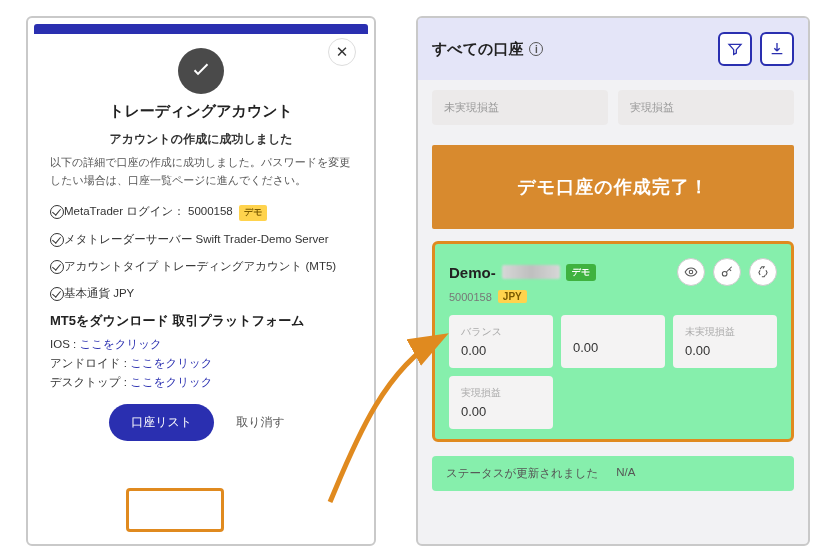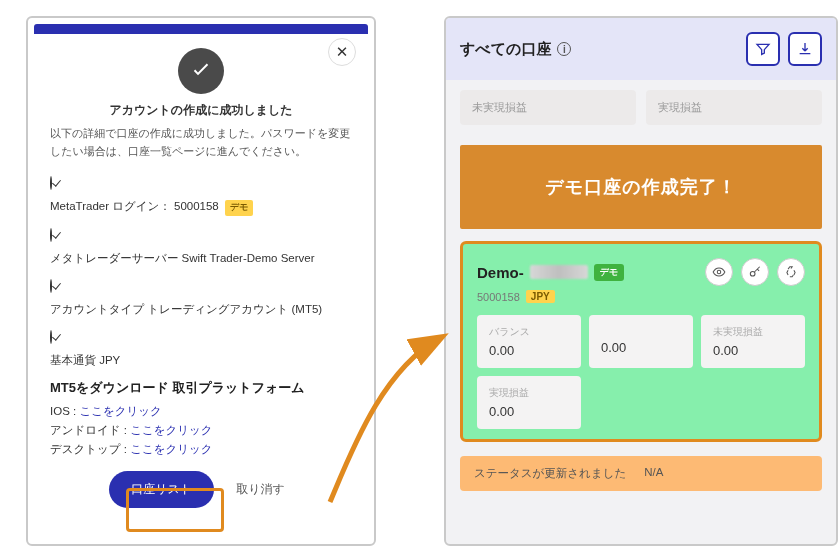--- a/index.html
+++ b/index.html
@@ -28,37 +28,37 @@
   }
   .check-badge {
     width:46px; height:46px; border-radius:50%; background:#4a4a4a;
     margin: 16px auto 8px auto; display:flex; align-items:center; justify-content:center;
   }
   .check-badge svg { width:24px; height:24px; fill:#fff; }
   .modal-title { text-align:center; font-size:15px; font-weight:600; color:#222; margin-bottom:10px; }
   .modal-sub   { text-align:center; font-size:12px; font-weight:600; color:#333; margin-bottom:6px; }
   .modal-desc  { font-size:11px; color:#555; line-height:1.6; margin-bottom:14px; }
   .detail-list { list-style:none; }
-  .detail-list li { display:flex; align-items:flex-start; gap:8px; font-size:11.5px; color:#333; margin-bottom:10px; line-height:1.5;flex-direction:column;}
+  .detail-list li { display:flex; align-items:flex-start; font-size:11.5px; color:#333; margin-bottom:10px; line-height:1.5;}
   .tick-ico { flex:0 0 14px; height:14px; border:1.5px solid #333; border-radius:50%; position:relative; margin-top:2px;}
   .tick-ico::after { content:""; position:absolute; left:3px; top:1px; width:4px; height:7px; border:solid #333; border-width:0 1.5px 1.5px 0; transform:rotate(40deg);}
   .demo-pill { display:inline-block; font-size:9px; padding:1px 5px; background:#ffd34d; color:#7a5a00; border-radius:2px; font-weight:600; margin-left:3px;}
   .mt5-head { font-size:13px; font-weight:700; color:#222; margin:8px 0 6px 0; line-height:1.4;}
   .dl-line { font-size:11.5px; color:#333; margin-bottom:4px;}
   .dl-line a { color:#2a2fb0; text-decoration:none; }
   .modal-actions { display:flex; align-items:center; gap:14px; margin-top:14px; justify-content:center;}
   .primary-btn {
     background:#2a2fb0; color:#fff; border:none; border-radius:22px;
     padding:10px 22px; font-size:12px; font-weight:500; cursor:pointer;
   }
   .ghost-btn { background:transparent; border:none; color:#555; font-size:12px; cursor:pointer; padding:10px 8px;}
   .hi-box { position:absolute; border:3px solid #e08a1f; border-radius:4px; pointer-events:none; }
 
   
-  .right { left:444px; top:16px; width:394px; height:530px; background:#f2f2f4; }
+  .right { left:416px; top:16px; width:394px; height:530px; background:#f2f2f4; }
   .r-header { background:#e4e5f8; padding:14px 14px; display:flex; align-items:center; justify-content:space-between; border-radius:4px 4px 0 0;}
   .r-title { font-size:15px; font-weight:600; color:#222; display:flex; align-items:center; gap:6px;}
   .r-title .info { width:14px;height:14px;border:1.5px solid #555;border-radius:50%;display:inline-flex;align-items:center;justify-content:center;font-size:10px;color:#555;}
   .hdr-icons { display:flex; gap:8px; }
   .sq-btn { width:34px;height:34px;border:2px solid #2a2fb0;border-radius:6px;background:#fff;display:flex;align-items:center;justify-content:center;cursor:pointer;}
   .sq-btn svg{width:16px;height:16px;stroke:#2a2fb0;fill:none;stroke-width:2;}
   .mini-grid { display:flex; gap:10px; padding:10px 14px;}
   .mini-cell { flex:1; background:#eceaea; border-radius:4px; padding:10px 12px; font-size:11px; color:#999;}
   .banner {
     margin:10px 14px 12px 14px; background:#d88a2e; color:#fff;
@@ -76,21 +76,21 @@
   .acct-icons { display:flex; gap:8px;}
   .circ-btn { width:28px;height:28px;border:1px solid #ccc;border-radius:50%;background:#fff;display:flex;align-items:center;justify-content:center;cursor:pointer;}
   .circ-btn svg{width:14px;height:14px;stroke:#555;fill:none;stroke-width:1.8;}
   .acct-sub { font-size:11px; color:#777; margin-top:4px; display:flex; align-items:center; gap:6px;}
   .jpy-pill { font-size:10px; background:#ffd34d; color:#7a5a00; padding:1px 5px; border-radius:2px; font-weight:600;}
   .stat-grid { display:grid; grid-template-columns:1fr 1fr 1fr; gap:8px; margin-top:12px;}
   .stat-cell { background:#f4f3f3; border-radius:4px; padding:10px 12px;}
   .stat-label { font-size:10px; color:#aaa; margin-bottom:4px;}
   .stat-val { font-size:13px; color:#333; font-weight:500;}
   .status-row {
-    margin:14px 14px 0 14px; background:#fdba74; border-radius:4px;
+    margin:14px 14px 0 14px; background:#86efac; border-radius:4px;
     padding:10px 14px; display:flex; gap:18px; font-size:11.5px; color:#555;
   }
   
   .arrow {
     position:absolute; left:322px; top:330px; width:130px; height:180px;
     pointer-events:none;
   }
 </style>
 </head>
 <body>
@@ -99,20 +99,21 @@
   <div class="modal-inner">
     <div class="topstripe"></div>
     <button class="close-btn">
       <span>✕</span>
     </button>
     <div class="check-badge">
       <svg viewBox="0 0 24 24">
           <path d="M9 16.2l-4.2-4.2 1.4-1.4L9 13.4l8.8-8.8 1.4 1.4z"></path>
         </svg>
     </div>
+    <div class="modal-title">トレーディングアカウント</div>
     <div class="modal-sub">アカウントの作成に成功しました</div>
     <div class="modal-desc">以下の詳細で口座の作成に成功しました。パスワードを変更したい場合は、口座一覧ページに進んでください。</div>
 
     <ul class="detail-list">
       <li>
         <span class="tick-ico"></span>
         <span>
           <span>MetaTrader ログイン：</span>
           <span>5000158</span>
           <span class="demo-pill">デモ</span>

